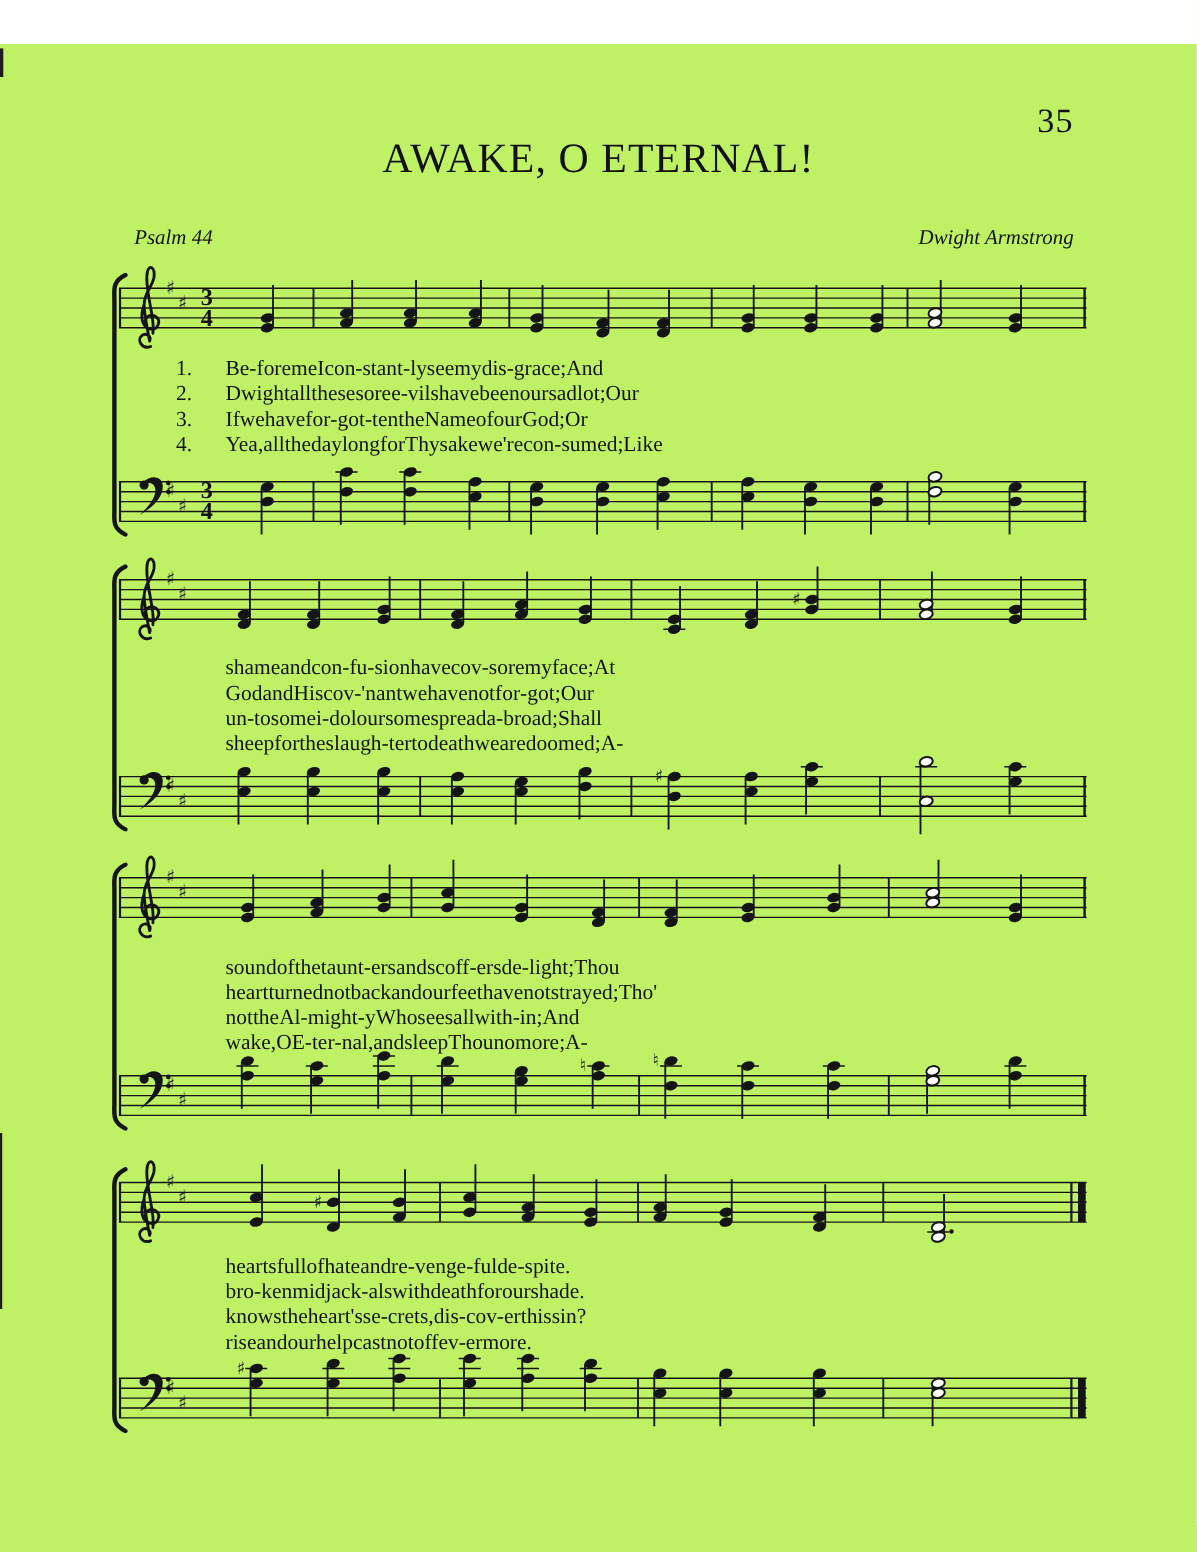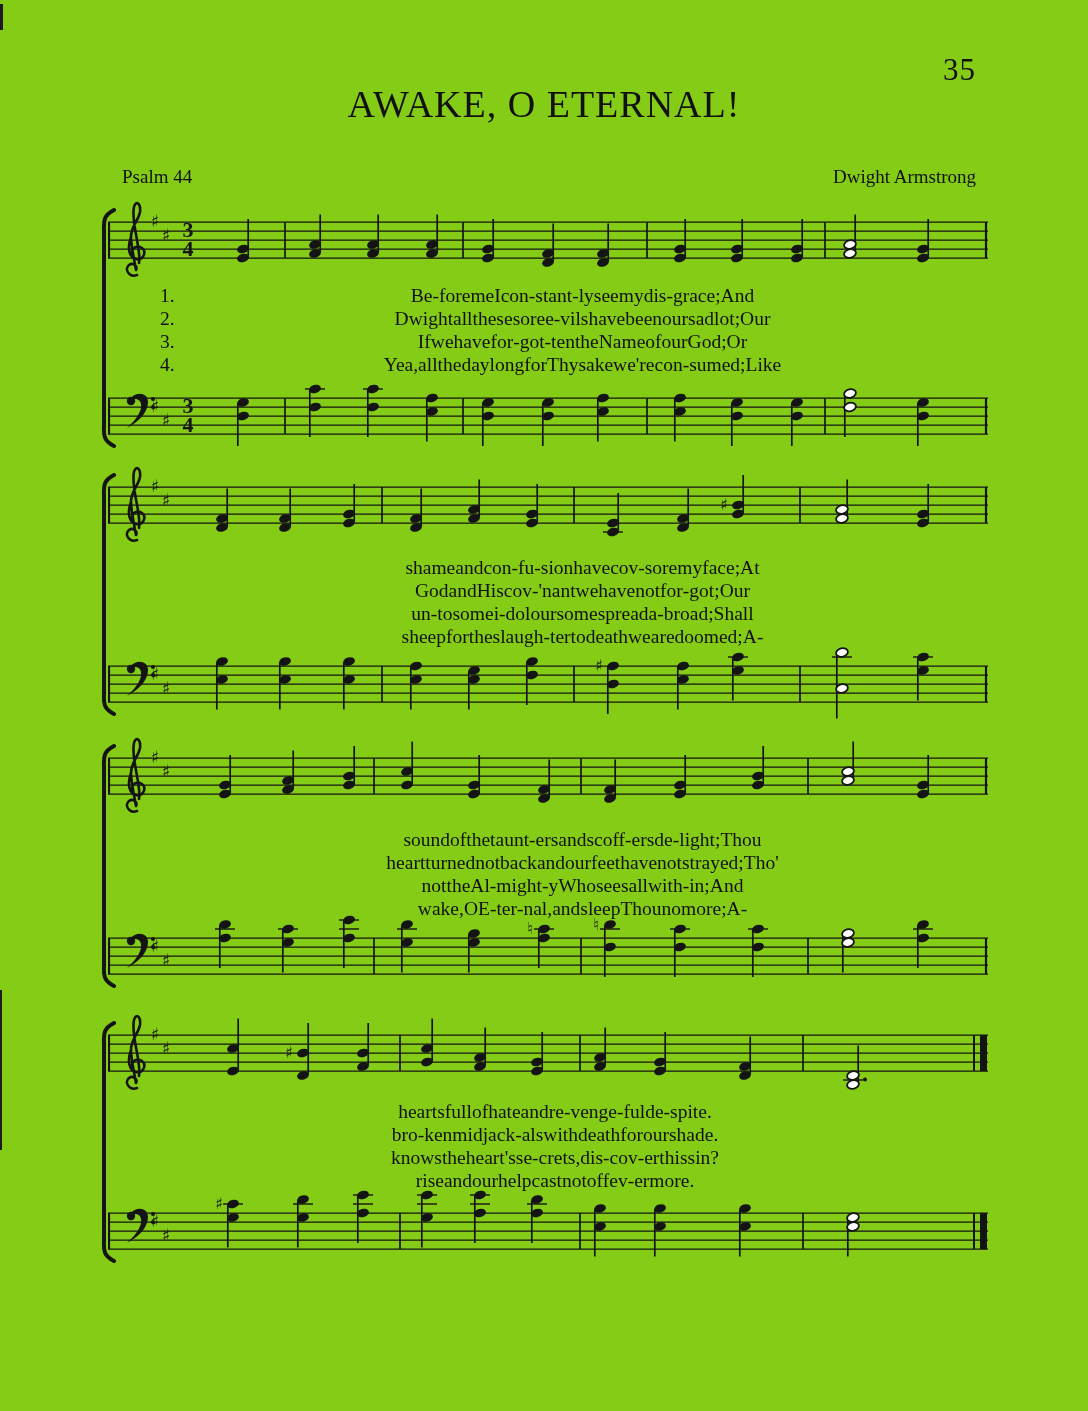--- a/index.html
+++ b/index.html
@@ -1,26 +1,26 @@
 <!DOCTYPE html>
 <html><head>
 <meta charset="utf-8">
 <style>
   html,body{margin:0;padding:0;background:#ffffff;}
   body{width:1088px;height:1411px;position:relative;font-family:"Liberation Serif",serif;color:#111;}
-  .page{position:absolute;inset:0;background:#84cc16;overflow:hidden;}
+  .page{position:absolute;inset:0;background:#bef264;overflow:hidden;margin-top:40px;}
   .page-number{position:absolute;top:52px;right:112px;font-size:31px;letter-spacing:1px;}
   .title{position:absolute;top:82px;left:0;width:100%;text-align:center;font-size:38px;letter-spacing:1px;font-weight:500;}
-  .attr-row{position:absolute;top:166px;left:122px;right:112px;display:flex;justify-content:space-between;font-size:19px;}
+  .attr-row{position:absolute;top:166px;left:122px;right:112px;display:flex;justify-content:space-between;font-style:italic;font-size:19px;}
   .staff-svg{position:absolute;left:108px;width:880px;height:100px;}
   .brace-svg{position:absolute;left:94px;width:24px;}
   .lyrics-block{position:absolute;left:160px;width:800px;}
   .lyric-row{display:flex;height:23px;line-height:23px;font-size:19.5px;}
   .verse-num{width:45px;flex:0 0 45px;}
-  .lyric-text{flex:1 1 auto;display:flex;justify-content:center;white-space:nowrap;}
+  .lyric-text{flex:1 1 auto;display:flex;justify-content:flex-start;white-space:nowrap;}
   .lyric-text span{display:inline-block;}
   .sys4 .lyric-text{max-width:700px;}
   .artifact{position:absolute;background:#1c1c1c;}
 </style>
 </head>
 <body>
 
 <div class="page">
 
   <div class="page-number">35</div>

